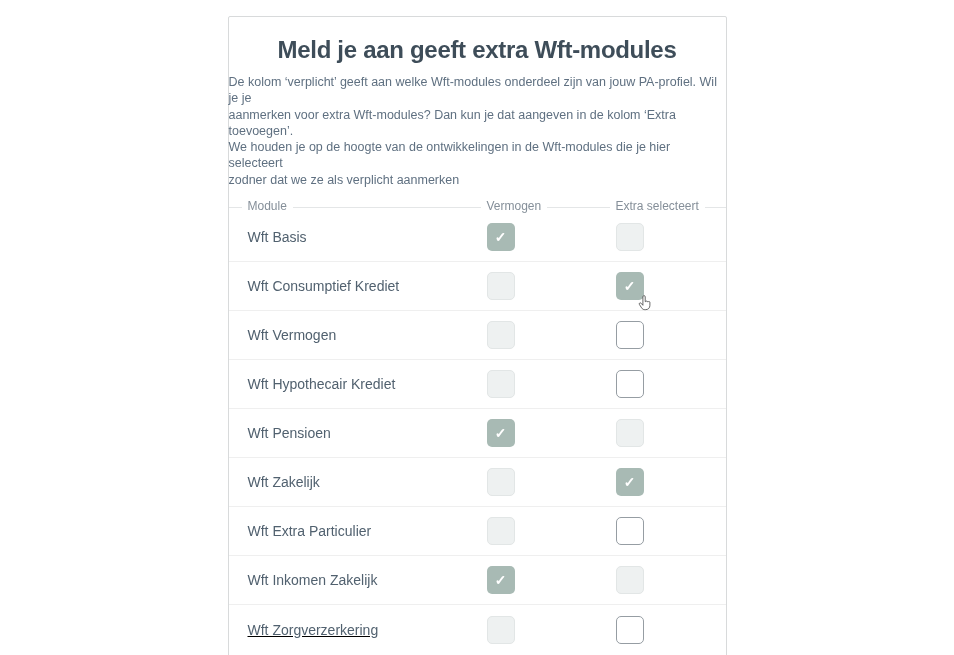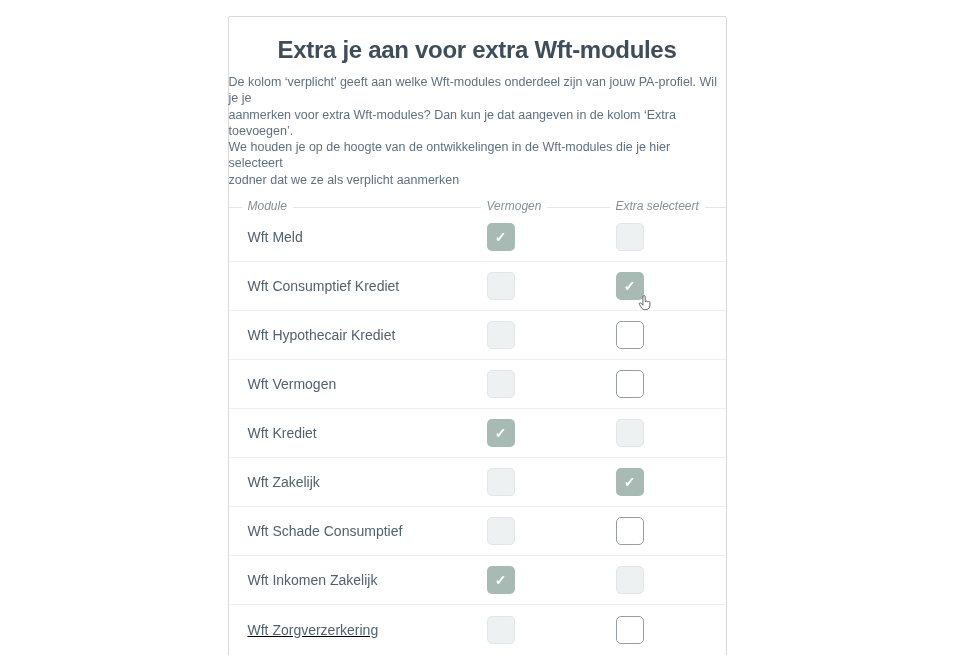--- a/index.html
+++ b/index.html
@@ -49,21 +49,21 @@
     position: absolute;
     left: 0; right: 0; top: 50%;
     border-top: 1px solid #e4e6e7;
   }
   .grid {
     display: grid;
     grid-template-columns: 239px 129px 1fr;
     align-items: center;
     padding: 0 19px;
   }
-  .table-header .grid { position: relative; height: 13px; font-style: italic; }
+  .table-header .grid { position: relative; height: 13px; }
   .hdr-label {
     justify-self: start;
     background: #ffffff;
     padding: 0 6px;
     margin-left: -6px;
     font-size: 12px;
     color: #858f99;
     line-height: 13px;
     white-space: nowrap;
   }
@@ -105,41 +105,41 @@
     position: absolute;
     right: -8px;
     bottom: -11px;
   }
   .checkbox.has-cursor .cursor-icon { display: block; }
 </style>
 </head>
 <body>
 
 <div class="card">
-  <h1 class="card-title">Extra je aan voor extra Wft-modules</h1>
+  <h1 class="card-title">Meld je aan geeft extra Wft-modules</h1>
 
   <div class="intro">
       <div>De kolom ‘verplicht’ geeft aan welke Wft-modules onderdeel zijn van jouw PA-profiel. Wil je je</div>
       <div>aanmerken voor extra Wft-modules? Dan kun je dat aangeven in de kolom ‘Extra toevoegen’.</div>
       <div>We houden je op de hoogte van de ontwikkelingen in de Wft-modules die je hier selecteert</div>
       <div>zodner dat we ze als verplicht aanmerken</div>
     </div>
 
   <div class="table-header">
     <div class="grid">
       <span class="hdr-label">Module</span>
       <span class="hdr-label">Vermogen</span>
       <span class="hdr-label">Extra selecteert</span>
     </div>
   </div>
 
   <div>
   <div class="row grid">
     <div class="cell">
-      <span class="module-label">Wft Meld</span>
+      <span class="module-label">Wft Basis</span>
     </div>
     <div class="cell">
       <div class="checkbox checked">
             <span class="check">✓</span>
           </div>
     </div>
     <div class="cell">
       <div class="checkbox disabled">
         
       </div>
@@ -162,49 +162,49 @@
                C14.7 9 15.3 8.7 15.9 8.85 C16.6 9 17 9.6 17 10.3 L17 14.5
                C17 18 14.6 20.5 11 20.5 L9.6 20.5 C7.6 20.5 6.2 19.6 5.2 18
                L2 13.1 C1.6 12.4 1.7 11.5 2.4 11 C3 10.6 3.9 10.7 4.4 11.3 L7 14.3 Z"></path>
         </svg>
       </div>
     </div>
   </div>
 
   <div class="row grid">
     <div class="cell">
+      <span class="module-label">Wft Vermogen</span>
+    </div>
+    <div class="cell">
+      <div class="checkbox disabled"></div>
+    </div>
+    <div class="cell">
+      <div class="checkbox unchecked">
+        
+      </div>
+    </div>
+  </div>
+
+  <div class="row grid">
+    <div class="cell">
       <span class="module-label">Wft Hypothecair Krediet</span>
     </div>
     <div class="cell">
       <div class="checkbox disabled"></div>
     </div>
     <div class="cell">
       <div class="checkbox unchecked">
         
       </div>
     </div>
   </div>
 
   <div class="row grid">
     <div class="cell">
-      <span class="module-label">Wft Vermogen</span>
-    </div>
-    <div class="cell">
-      <div class="checkbox disabled"></div>
-    </div>
-    <div class="cell">
-      <div class="checkbox unchecked">
-        
-      </div>
-    </div>
-  </div>
-
-  <div class="row grid">
-    <div class="cell">
-      <span class="module-label">Wft Krediet</span>
+      <span class="module-label">Wft Pensioen</span>
     </div>
     <div class="cell">
       <div class="checkbox checked">
             <span class="check">✓</span>
           </div>
     </div>
     <div class="cell">
       <div class="checkbox disabled">
         
       </div>
@@ -221,21 +221,21 @@
     <div class="cell">
       <div class="checkbox checked">
             <span class="check">✓</span>
 
       </div>
     </div>
   </div>
 
   <div class="row grid">
     <div class="cell">
-      <span class="module-label">Wft Schade Consumptief</span>
+      <span class="module-label">Wft Extra Particulier</span>
     </div>
     <div class="cell">
       <div class="checkbox disabled"></div>
     </div>
     <div class="cell">
       <div class="checkbox unchecked">
         
       </div>
     </div>
   </div>

